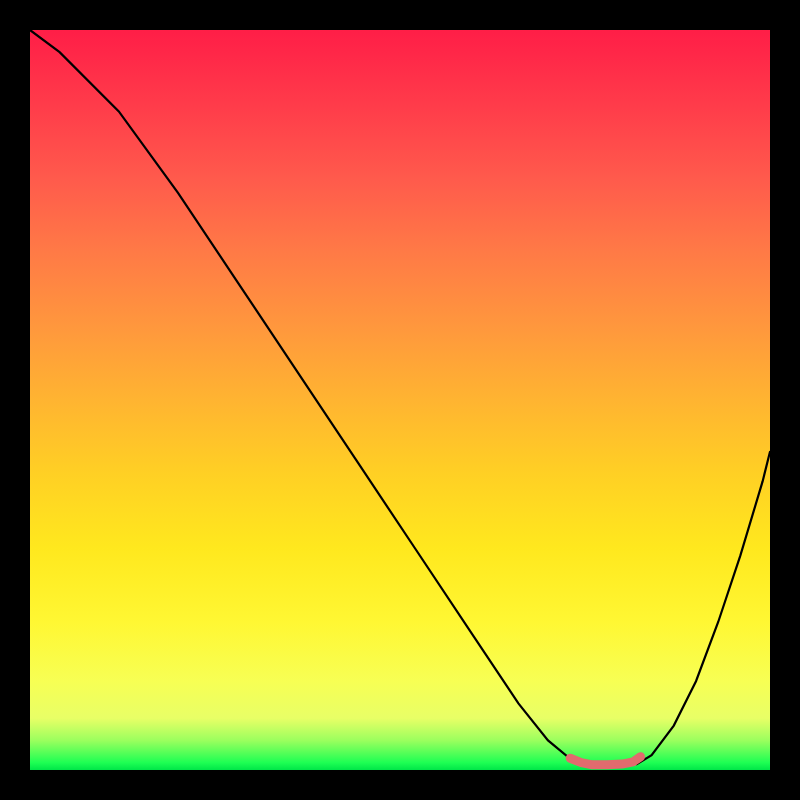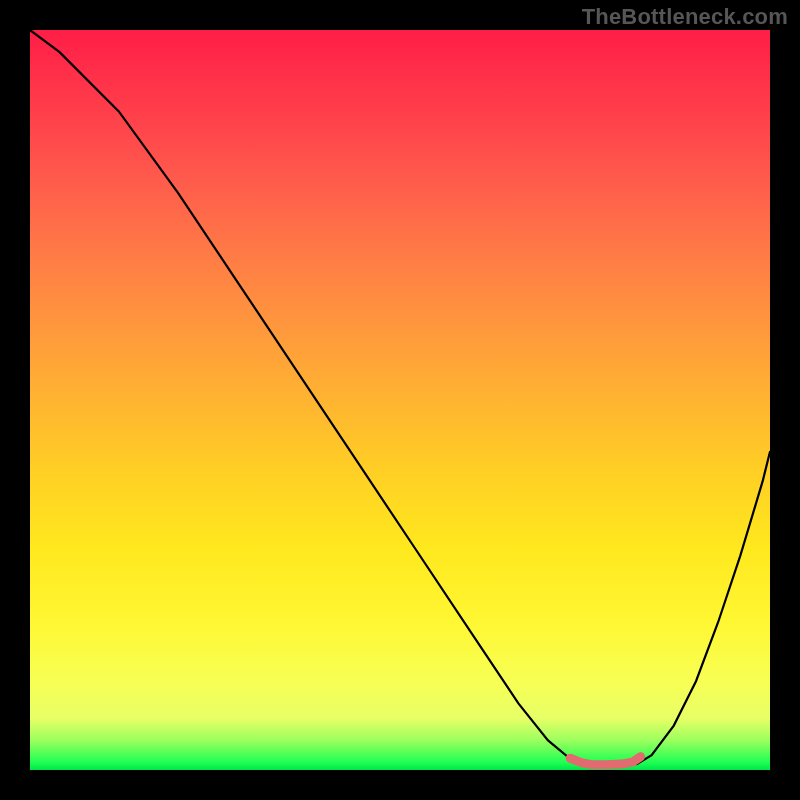--- a/index.html
+++ b/index.html
@@ -59,21 +59,20 @@
     position: absolute;
     inset: 0;
     width: 100%;
     height: 100%;
   }
 </style>
 </head>
 <body>
 
 <div class="frame">
-  <div class="watermark">TheBottleneck.com</div>
 
   <div class="plot">
     <div class="gradient"></div>
     <svg class="curves" viewBox="0 0 740 740" preserveAspectRatio="none">
       <path d="M0.0 0.0 L29.6 22.2 L88.8 81.4 L148.0 162.8 L207.2 251.6 L266.4 340.4 L325.6 429.2 L384.8 518.0 L444.0 606.8 L488.4 673.4 L518.0 710.4 L540.2 728.9 L555.0 734.1" id="left-curve" fill="none" stroke="#000" stroke-width="2.2" stroke-linecap="round"></path>
       <path d="M606.8 734.1 L621.6 725.2 L643.8 695.6 L666.0 651.2 L688.2 592.0 L710.4 525.4 L732.6 451.4 L740.0 421.8" id="right-curve" fill="none" stroke="#000" stroke-width="2.2" stroke-linecap="round"></path>
       <path d="M540.2 728.2 L551.3 732.6 L562.4 734.8 L577.2 734.8 L592.0 734.1 L603.1 731.9 L610.5 726.7" id="valley-highlight" fill="none" stroke="#e16b6e" stroke-width="9" stroke-linecap="round" stroke-linejoin="round"></path>
     </svg>
   </div>
 </div>

